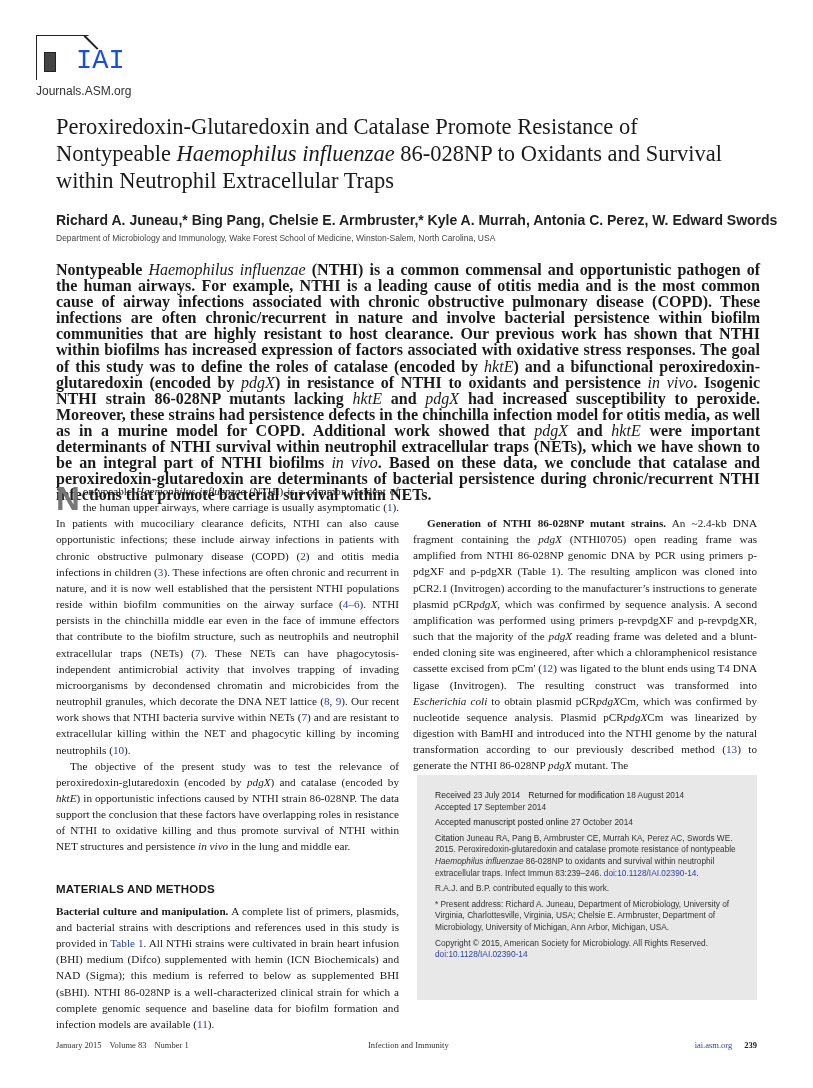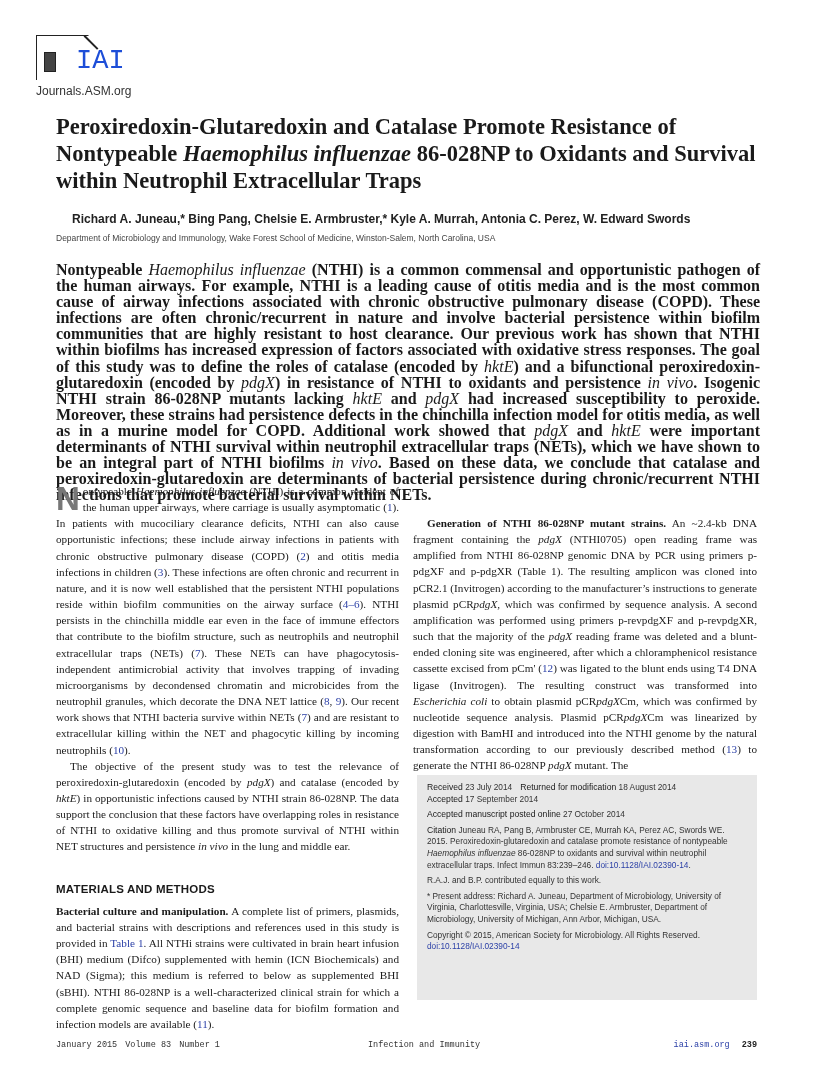--- a/index.html
+++ b/index.html
@@ -7,47 +7,47 @@
 
   
   .logo { position:absolute; left:36px; top:35px; width:66px; height:48px; }
   .logo-box { position:absolute; left:0; top:0; width:62px; height:44px; border-left:1.5px solid #222; border-top:1.5px solid #222; }
   .logo-fold { position:absolute; right:0; top:0; width:0; height:0; border-left:14px solid transparent; border-top:14px solid #fff; }
   .logo-fold-line { position:absolute; left:49px; top:0px; width:19px; height:1.5px; background:#222; transform-origin:0 0; transform:rotate(45deg); }
   .logo-emblem { position:absolute; left:8px; top:17px; width:10px; height:18px; background:#444; border:1px solid #222; }
   .logo-text { position:absolute; left:40px; top:11px; font-family:Liberation Mono, monospace; font-size:27px; color:#1d4ed8; letter-spacing:0px; }
   .logo-url { position:absolute; left:36px; top:84px; font-family:"Liberation Sans", sans-serif; font-size:12px; color:#333; }
 
-  .title { position:absolute; left:56px; top:113px; width:700px; font-family:"Liberation Serif", serif; font-size:22.5px; line-height:27px; font-weight:bold; color:#1a1a1a; }
+  .title { position:absolute; left:56px; top:113px; width:700px; font-family:"Liberation Serif", serif; font-size:22.5px; line-height:27px; font-weight:normal; color:#1a1a1a; }
   .title i { font-style:italic; }
 
-  .authors { position:absolute; left:56px; top:212px; font-family:"Liberation Sans", sans-serif; font-size:12px; font-weight:bold; color:#222;margin-left:16px; }
+  .authors { position:absolute; left:56px; top:212px; font-family:"Liberation Sans", sans-serif; font-size:14px; font-weight:bold; color:#222; }
   .affil { position:absolute; left:56px; top:233px; font-family:"Liberation Sans", sans-serif; font-size:8.5px; color:#444; }
 
   .abstract { position:absolute; left:56px; top:262px; width:704px; font-family:"Liberation Serif", serif; font-size:16px; line-height:16.1px; font-weight:bold; color:#1a1a1a; text-align:justify; }
   .abstract i { font-style:italic; font-weight:normal; }
 
   .col { position:absolute; font-family:"Liberation Serif", serif; font-size:11.2px; line-height:16.15px; color:#1a1a1a; text-align:justify; }
   .col-left { left:56px; top:483px; width:343px; }
   .col-right { left:413px; top:483px; width:344px; }
   .col p { margin:0; }
   .col p.indent { text-indent:14px; }
   .ref { color:#2a3fa6; }
   .dropcap { float:left; font-family:"Liberation Sans", sans-serif; font-size:33px; line-height:30px; font-weight:bold; color:#777; margin:1px 3px 0 0; }
   .section-head { font-family:"Liberation Sans", sans-serif; font-size:11.5px; font-weight:bold; margin:26px 0 6px 0; color:#1a1a1a; letter-spacing:0.2px; }
   .runin { font-weight:bold; }
 
-  .infobox { position:absolute; left:417px; top:775px; width:340px; height:225px; background:#e8e8e8; font-family:"Liberation Sans", sans-serif; font-size:8.3px; line-height:11.6px; color:#333; padding:0; box-sizing:border-box; }
+  .infobox { position:absolute; left:417px; top:775px; width:340px; height:225px; background:#e8e8e8; font-family:"Liberation Sans", sans-serif; font-size:8.3px; line-height:11.6px; color:#333; padding:8px; box-sizing:border-box; }
   .infobox .inner { padding:7px 10px 0 10px; }
   .infobox .row { margin-bottom:4px; }
   .infobox .row.tight { margin-bottom:0; }
   .infobox .lbl { color:#1a1a1a; font-size:8.6px; }
   .infobox .doi { color:#2a3fa6; }
 
-  .footer { position:absolute; top:1040px; font-family:Liberation Mono, monospace; font-size:8.5px; color:#333; }
+  .footer { position:absolute; top:1040px; font-family:Liberation Serif, serif; font-size:8.5px; color:#333; }
   .footer-left { left:56px; }
   .footer-center { left:368px; }
   .footer-right { right:56px; }
   .footer-right .site { color:#2a3fa6; margin-right:12px; }
   .footer-right .page { font-weight:bold; color:#222; }
   .sep { display:inline-block; width:8px; }
 </style>
 </head>
 <body>
 

